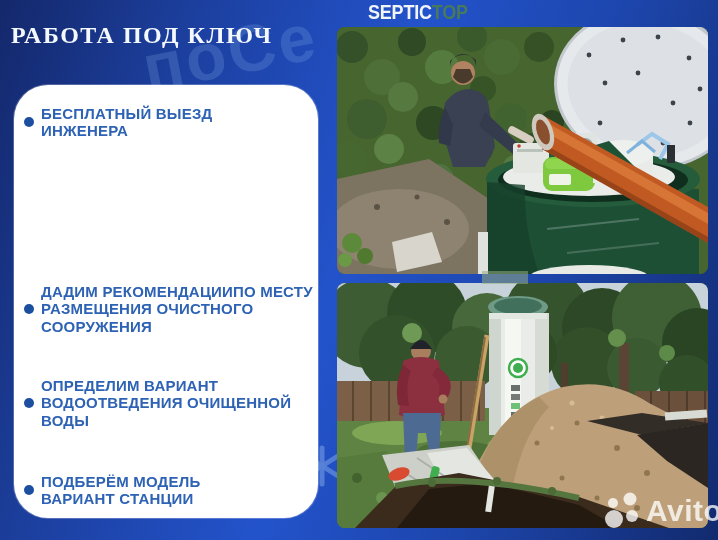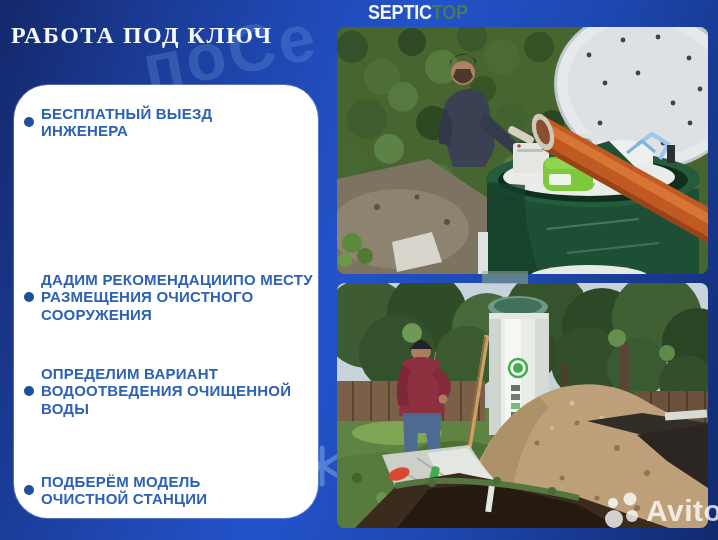--- a/index.html
+++ b/index.html
@@ -35,22 +35,22 @@
     box-shadow:0 0 0 1px rgba(255,255,255,0.25);
   }
   .svc{position:absolute;left:10px;display:flex;align-items:center;gap:7px;justify-content:space-between;}
   .svc .bullet{width:10px;height:10px;border-radius:50%;background:#1c4f9f;flex:none;}
   .svc .item-text{
     color:#2d62b4;font-weight:700;font-size:15px;line-height:1.16;
     white-space:pre;letter-spacing:0.2px;
   }
   .svc1{top:20px;}
   .svc2{top:106px;}
-  .svc3{top:186px;}
-  .svc4{top:280px;}
+  .svc3{top:198px;}
+  .svc4{top:292px;}
   .svc5{top:388px;}
   .photo{position:absolute;left:337px;width:371px;overflow:hidden;border-radius:8px;background:#3a5a2c;}
   .photo svg{display:block;width:100%;height:100%;}
   .photo-top{top:27px;height:247px;}
   .photo-bottom{top:283px;height:245px;}
   .avito{
     position:absolute;left:604px;top:491px;display:flex;align-items:center;gap:4px;
     z-index:6;color:rgba(255,255,255,0.78);font-weight:700;font-size:30px;
     letter-spacing:0.5px;
   }
@@ -95,21 +95,21 @@
     </div>
     <div class="svc svc4">
       <span class="bullet"></span>
       <span class="item-text">ОПРЕДЕЛИМ ВАРИАНТ
 ВОДООТВЕДЕНИЯ ОЧИЩЕННОЙ
 ВОДЫ</span>
     </div>
     <div class="svc svc5">
       <span class="bullet"></span>
       <span class="item-text">ПОДБЕРЁМ МОДЕЛЬ
-ОЧИСТНОЙ СТАНЦИИ</span>
+ВАРИАНТ СТАНЦИИ</span>
     </div>
   </div>
 
   <div class="photo photo-top">
     <svg viewBox="0 0 371 247" preserveAspectRatio="none">
       <rect width="371" height="247" fill="#46652f"></rect>
       <g>
         <circle cx="15" cy="20" r="16" fill="#35512a"></circle>
           <circle cx="45" cy="50" r="18" fill="#4e7038"></circle>
         <circle cx="75" cy="15" r="14" fill="#2f4a24"></circle>

